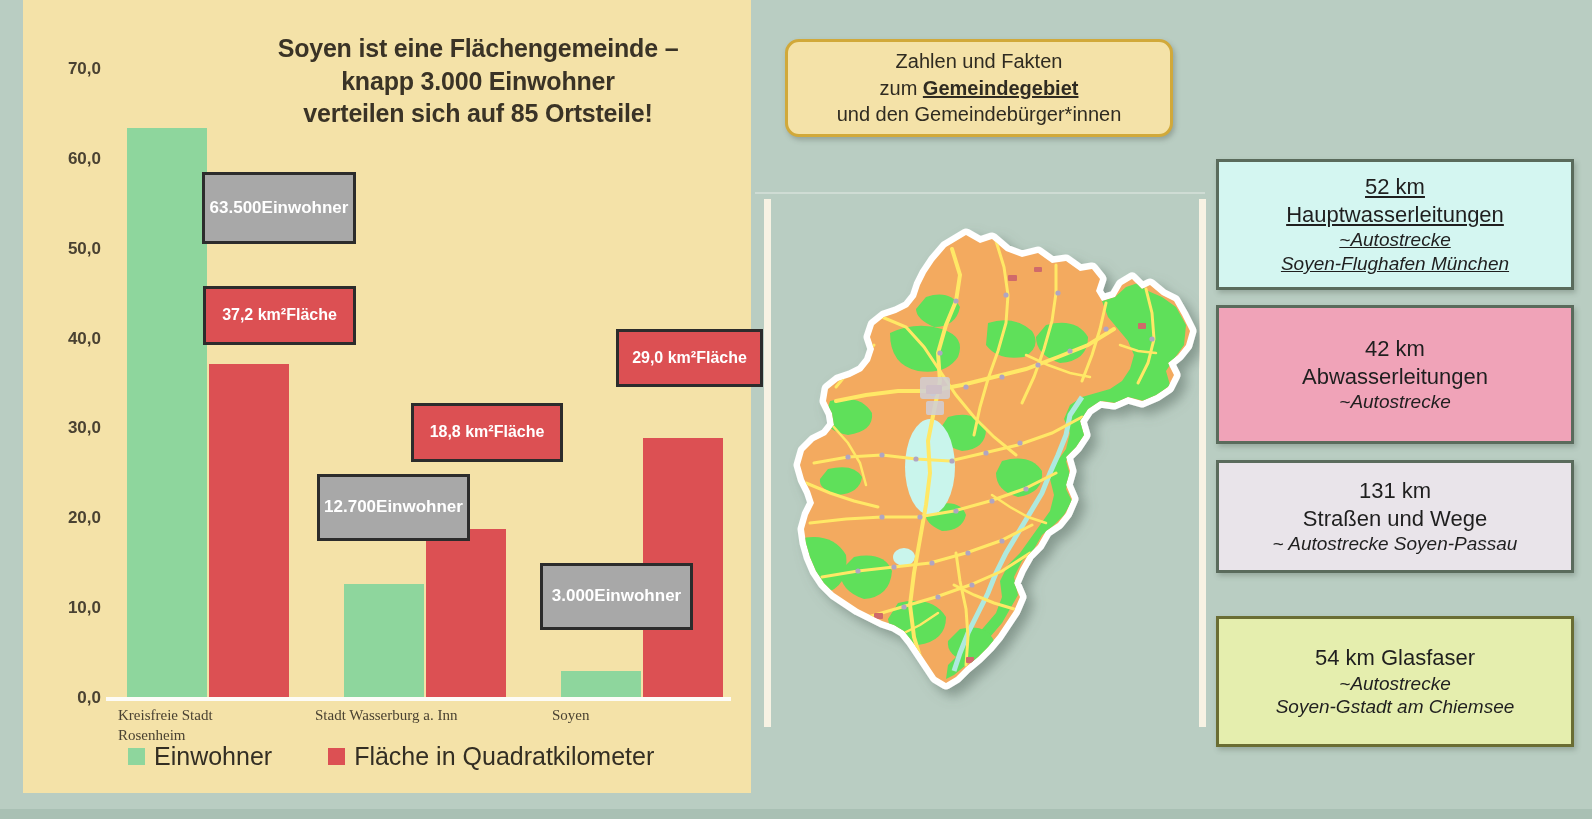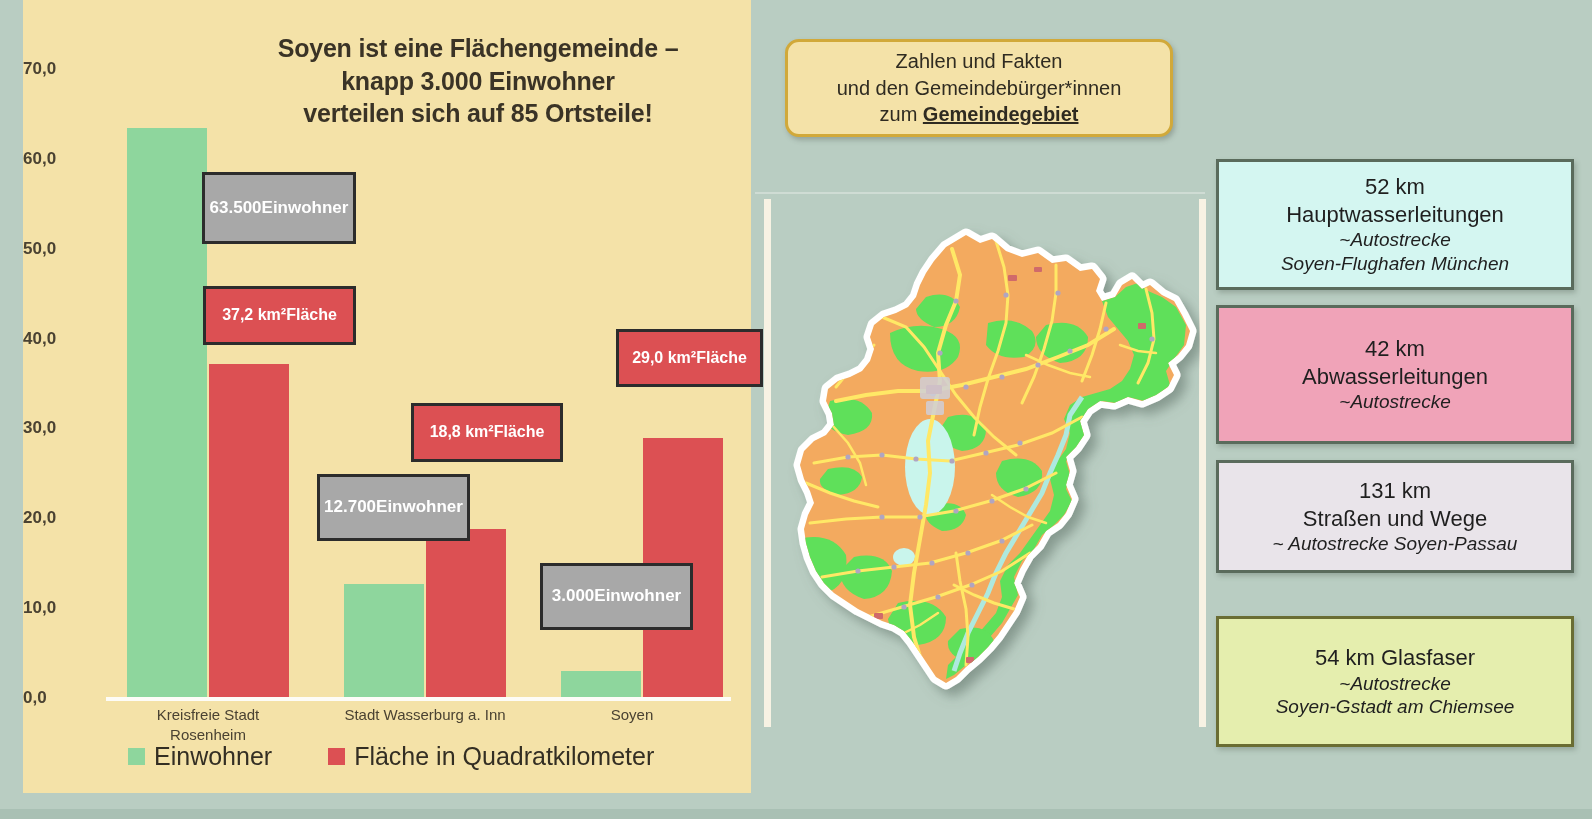--- a/index.html
+++ b/index.html
@@ -23,32 +23,33 @@
   .chart-title{
     position:absolute;left:200px;top:32px;width:510px;
     text-align:center;font-weight:bold;font-size:25px;line-height:1.30;
     color:#3a3326;letter-spacing:-.2px;
   }
   .chart-title div{white-space:nowrap;}
 
   
   .plot{position:absolute;left:0;top:0;width:728px;height:793px;}
   .ytick{
-    position:absolute;left:0px;width:78px;text-align:left;
+    position:absolute;left:0px;width:78px;text-align:right;
     font-size:17px;font-weight:bold;color:#4a4232;transform:translateY(-50%);
   }
   .axis-line{position:absolute;left:83px;top:697px;width:625px;height:4px;background:#fdfcf7;}
 
   .bar{position:absolute;bottom:121px;}
   .bar.green{background:#8ed69d;}
   .bar.red{background:#dc5053;}
 
   .cat{
-    position:absolute;top:705px;text-align:center;font-size:15px;color:#4a4232;
+    position:absolute;top:705px;text-align:left;font-size:15px;color:#4a4232;
     line-height:1.35;
+    font-family:Liberation Serif, serif;
   }
 
   .callout{
     position:absolute;border:3px solid #2c2c2c;
     color:#ffffff;font-weight:bold;text-align:center;
     display:flex;flex-direction:row;align-items:center;justify-content:center;
     line-height:1.18;box-sizing:border-box;
   }
   .callout.grey{background:#a8a8a8;}
   .callout.red{background:#dc5053;text-align:center;}
@@ -84,21 +85,21 @@
     position:absolute;left:1216px;width:358px;
     border:3px solid #5a6b5c;box-sizing:border-box;
     display:flex;flex-direction:column;align-items:center;justify-content:center;
     color:#1f1f1f;line-height:1.25;text-align:center;
     box-shadow:2px 3px 5px rgba(70,85,72,.30);
   }
   .fact .l1{font-size:22px;}
   .fact .l2{font-size:22px;}
   .fact .l3{font-size:19px;font-style:italic;}
   .fact .l4{font-size:19px;font-style:italic;}
-  .fact.f1{top:159px;height:131px;background:#d4f6f1;}
+  .fact.f1{top:159px;height:131px;background:#d4f6f1;text-decoration:underline;}
   .fact.f2{top:305px;height:139px;background:#f0a3b8;}
   .fact.f3{top:460px;height:113px;background:#e9e4ea;}
   .fact.f4{top:616px;height:131px;background:#e5eeae;border-color:#6a6d33;}
 </style>
 </head>
 <body>
 
 <div id="root">
 
   <div class="chart-panel">
@@ -182,24 +183,24 @@
           <span class="swatch red"></span>
           <span>Fläche in Quadratkilometer</span>
         </div>
       </div>
 
     </div>
   </div>
 
   <div class="header-box">
     <div>Zahlen und Fakten</div>
-    <div>und den Gemeindebürger*innen</div>
     <div>
       <span>zum </span><b>Gemeindegebiet</b>
     </div>
+    <div>und den Gemeindebürger*innen</div>
   </div>
 
   <div class="map-top-rule"></div>
   <div class="vline left"></div>
   <div class="vline right"></div>
 
   <div class="map-wrap">
     <svg viewBox="0 0 430 520" xmlns="http://www.w3.org/2000/svg">
       <defs>
         <filter id="mapshadow" x="-20%" y="-20%" width="150%" height="150%">

